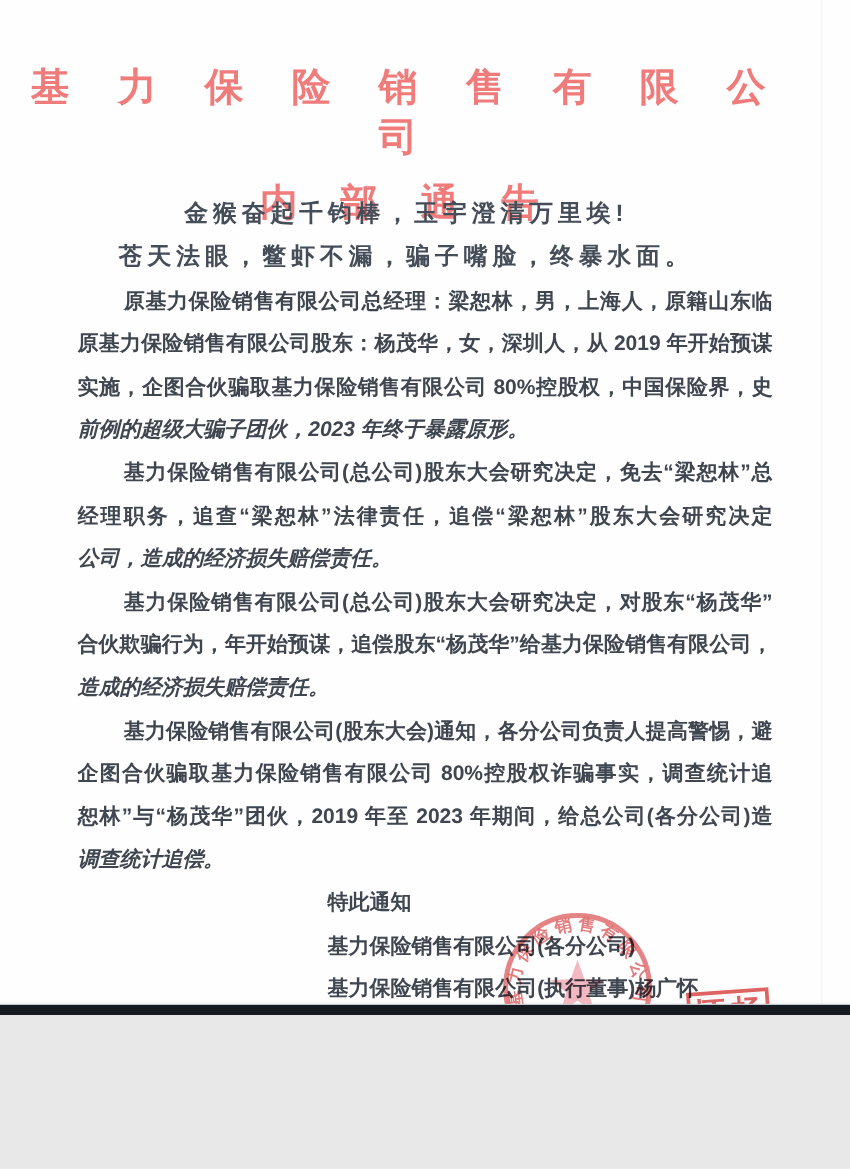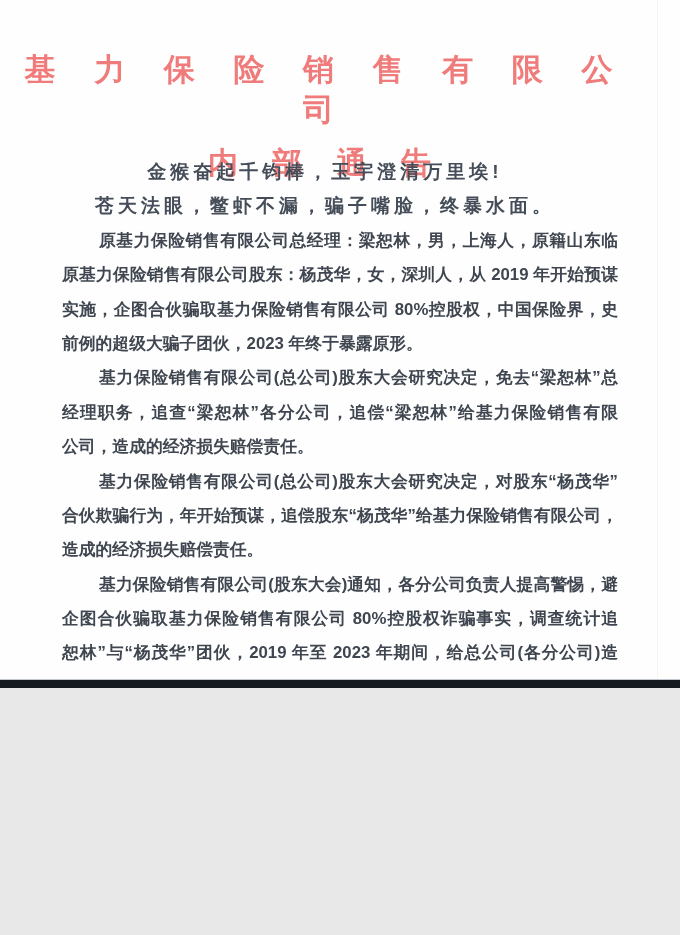--- a/index.html
+++ b/index.html
@@ -1,18 +1,18 @@
 <!DOCTYPE html>
 <html><head>
 <meta charset="utf-8">
 <style>
   html,body{margin:0;padding:0;background:#e8e8e8;}
   .page{
     position:relative;
-    width:680px;height:688px;
+    width:680px;height:812px;
     margin:0 auto;
     background:#fefefe;
     overflow:hidden;
     font-family:"Liberation Sans","DejaVu Sans",sans-serif;
   }
   
   .title-block{
     position:absolute;top:50px;left:0;right:0;
     text-align:center;padding-right:28px;
   }
@@ -41,21 +41,21 @@
     overflow:hidden;
   }
   .slogan{
     font-size:19px;font-weight:700;
     letter-spacing:4px;
     text-align:center;
     padding-right:30px;
     color:var(--slogan-text);
   }
   .just{text-align:justify;text-align-last:justify;text-justify:inter-character;}
-  .pend{text-align:left;}
+  .pend{text-align:left;font-style:italic;}
   .indent{text-indent:37px;}
   .sig{
     margin-left:200px;text-align:left;
     white-space:nowrap;overflow:visible;
     font-weight:700;
   }
   
   .round-seal{
     position:absolute;left:397px;top:725px;width:130px;height:130px;
     mix-blend-mode:multiply;opacity:.88;
@@ -101,29 +101,29 @@
 
   <div class="text-block">
     <div class="line slogan">金猴奋起千钧棒，玉宇澄清万里埃!</div>
     <div class="line slogan">苍天法眼，鳖虾不漏，骗子嘴脸，终暴水面。</div>
 
     <div class="line just indent">原基力保险销售有限公司总经理：梁恕林，男，上海人，原籍山东临沂，</div>
     <div class="line just">原基力保险销售有限公司股东：杨茂华，女，深圳人，从 2019 年开始预谋</div>
     <div class="line just">实施，企图合伙骗取基力保险销售有限公司 80%控股权，中国保险界，史无</div>
     <div class="line pend">前例的超级大骗子团伙，2023 年终于暴露原形。</div>
     <div class="line just indent">基力保险销售有限公司(总公司)股东大会研究决定，免去“梁恕林”总</div>
-    <div class="line just">经理职务，追查“梁恕林”各分公司，追偿“梁恕林”给基力保险销售有限</div>
+    <div class="line just">经理职务，追查“梁恕林”法律责任，追偿“梁恕林”股东大会研究决定</div>
     <div class="line pend">公司，造成的经济损失赔偿责任。</div>
     <div class="line just indent">基力保险销售有限公司(总公司)股东大会研究决定，对股东“杨茂华”</div>
     <div class="line just">合伙欺骗行为，年开始预谋，追偿股东“杨茂华”给基力保险销售有限公司，</div>
     <div class="line pend">造成的经济损失赔偿责任。</div>
     <div class="line just indent">基力保险销售有限公司(股东大会)通知，各分公司负责人提高警惕，避</div>
     <div class="line just">企图合伙骗取基力保险销售有限公司 80%控股权诈骗事实，调查统计追偿“梁</div>
     <div class="line just">恕林”与“杨茂华”团伙，2019 年至 2023 年期间，给总公司(各分公司)造</div>
-    <div class="line pend">年终于暴露原形。</div>
+    <div class="line pend">调查统计追偿。</div>
 
     <div class="line sig">特此通知</div>
     <div class="line sig">基力保险销售有限公司(各分公司)</div>
     <div class="line sig">基力保险销售有限公司(执行董事)杨广怀</div>
     <div class="line sig">2023 年 4 月 13 日</div>
   </div>
 
   <svg class="round-seal" viewBox="0 0 130 130" xmlns="http://www.w3.org/2000/svg">
     <defs>
       <path id="arcTop" d="M 21.8 80.7 A 46 46 0 1 1 108.2 80.7" fill="none"></path>

